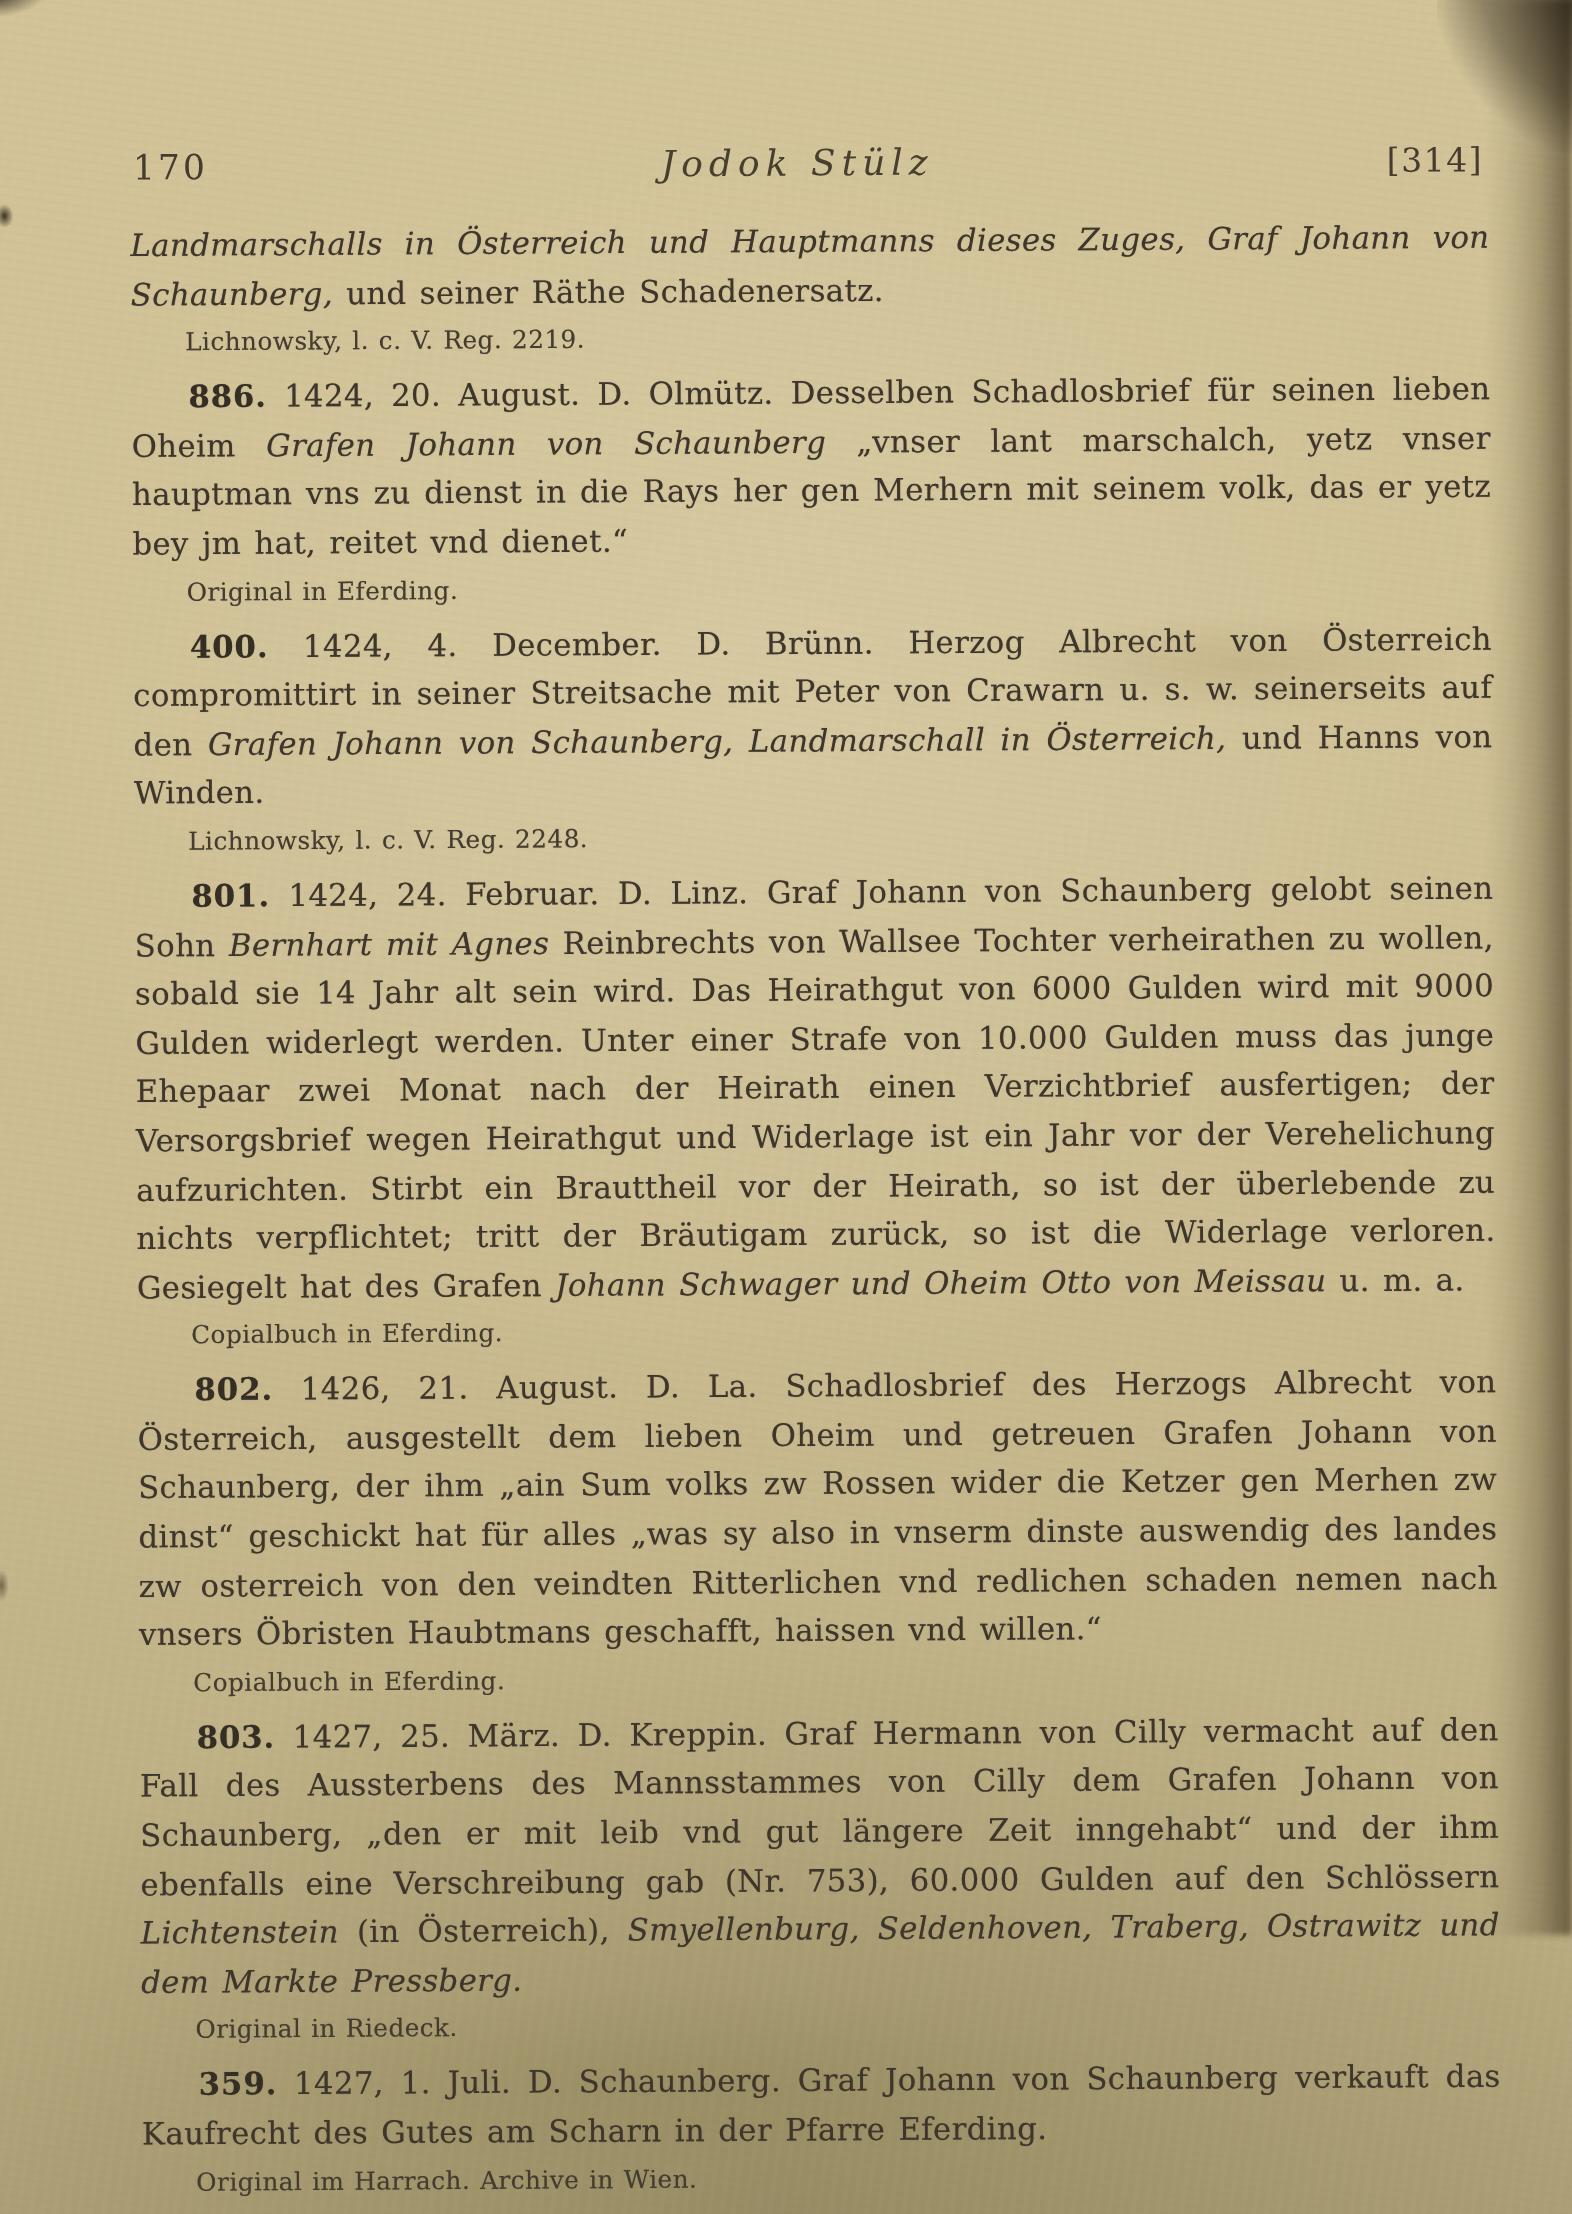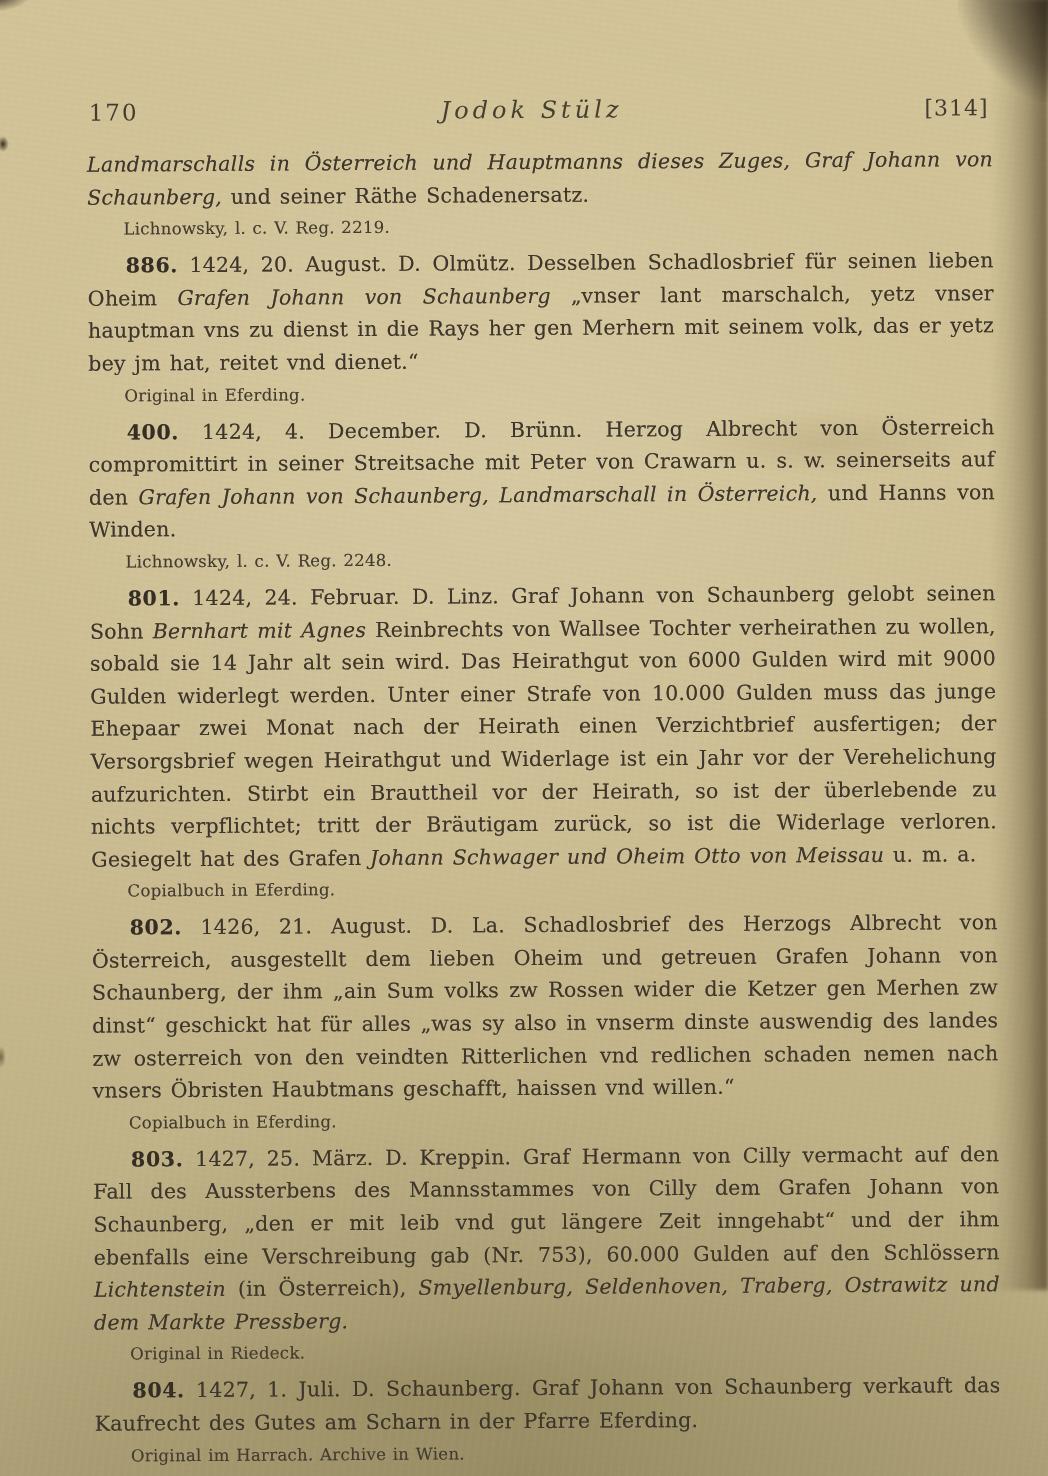--- a/index.html
+++ b/index.html
@@ -119,21 +119,21 @@
     <p class="body-p"><b class="num">802.</b><span class="runs"><span> 1426, 21. August. D. La. Schadlosbrief des Herzogs Albrecht von Österreich, ausgestellt dem lieben Oheim und getreuen Grafen Johann von Schaunberg, der ihm „ain Sum volks zw Rossen wider die Ketzer gen Merhen zw dinst“ geschickt hat für alles „was sy also in vnserm dinste auswendig des landes zw osterreich von den veindten Ritterlichen vnd redlichen schaden nemen nach vnsers Öbristen Haubtmans geschafft, haissen vnd willen.“</span></span></p>
     <p class="source-p">Copialbuch in Eferding.</p>
   </div>
 
   <div class="entry">
     <p class="body-p"><b class="num">803.</b><span class="runs"><span> 1427, 25. März. D. Kreppin. Graf Hermann von Cilly vermacht auf den Fall des Aussterbens des Mannsstammes von Cilly dem Grafen Johann von Schaunberg, „den er mit leib vnd gut längere Zeit inngehabt“ und der ihm ebenfalls eine Verschreibung gab (Nr. 753), 60.000 Gulden auf den Schlössern </span><i>Lichtenstein</i><span> (in Österreich), </span><i>Smyellenburg, Seldenhoven, Traberg, Ostrawitz und dem Markte Pressberg.</i></span></p>
     <p class="source-p">Original in Riedeck.</p>
   </div>
 
   <div class="entry">
-    <p class="body-p"><b class="num">804.</b><span class="runs"><span> 1427, 1. Juli. D. Schaunberg. Graf Johann von Schaunberg verkauft das Kaufrecht des Gutes am Scharn in der Pfarre Eferding.</span></span></p>
+    <p class="body-p"><b class="num">359.</b><span class="runs"><span> 1427, 1. Juli. D. Schaunberg. Graf Johann von Schaunberg verkauft das Kaufrecht des Gutes am Scharn in der Pfarre Eferding.</span></span></p>
     <p class="source-p">Original im Harrach. Archive in Wien.</p>
   </div>
 
   <div class="entry">
     <p class="body-p"><b class="num">544.</b><span class="runs"><span> 1427, 17. Juli. D. Schaunberg. Derselbe verleiht dem Markus Kropf ein Haus in seiner Stadt Eferding.</span></span></p>
 
   </div>
 
 </main>
   </div>

